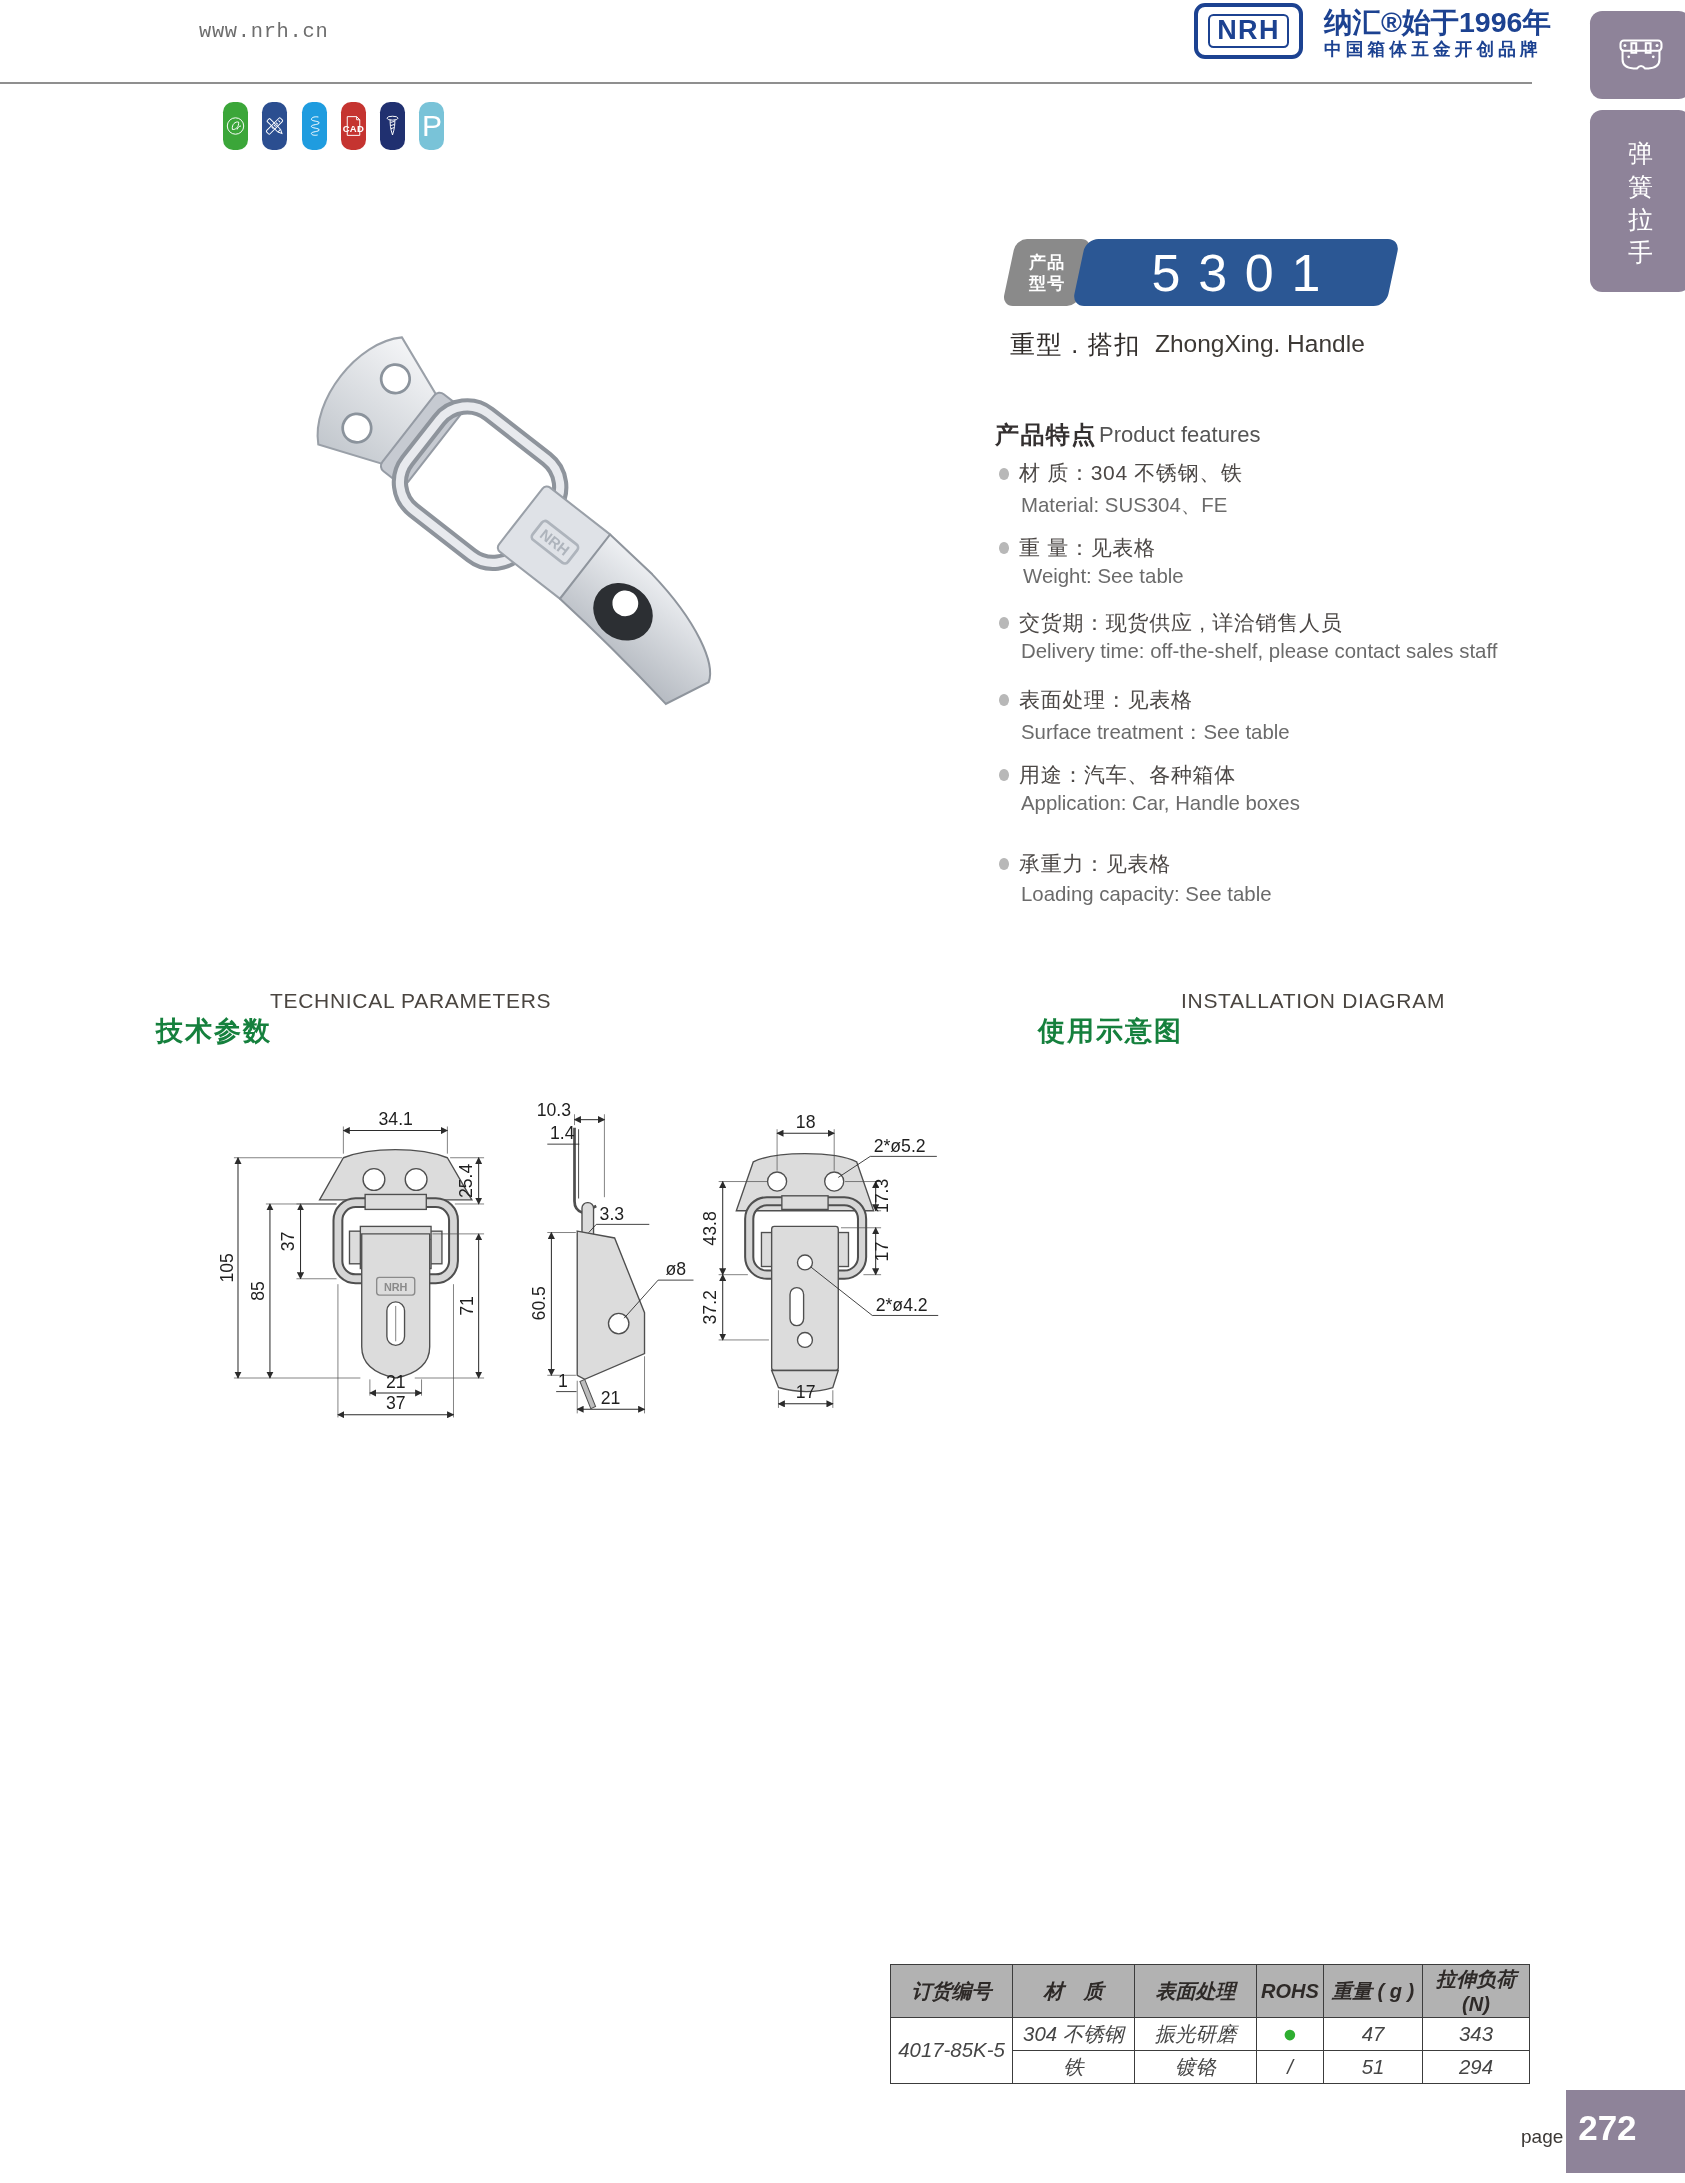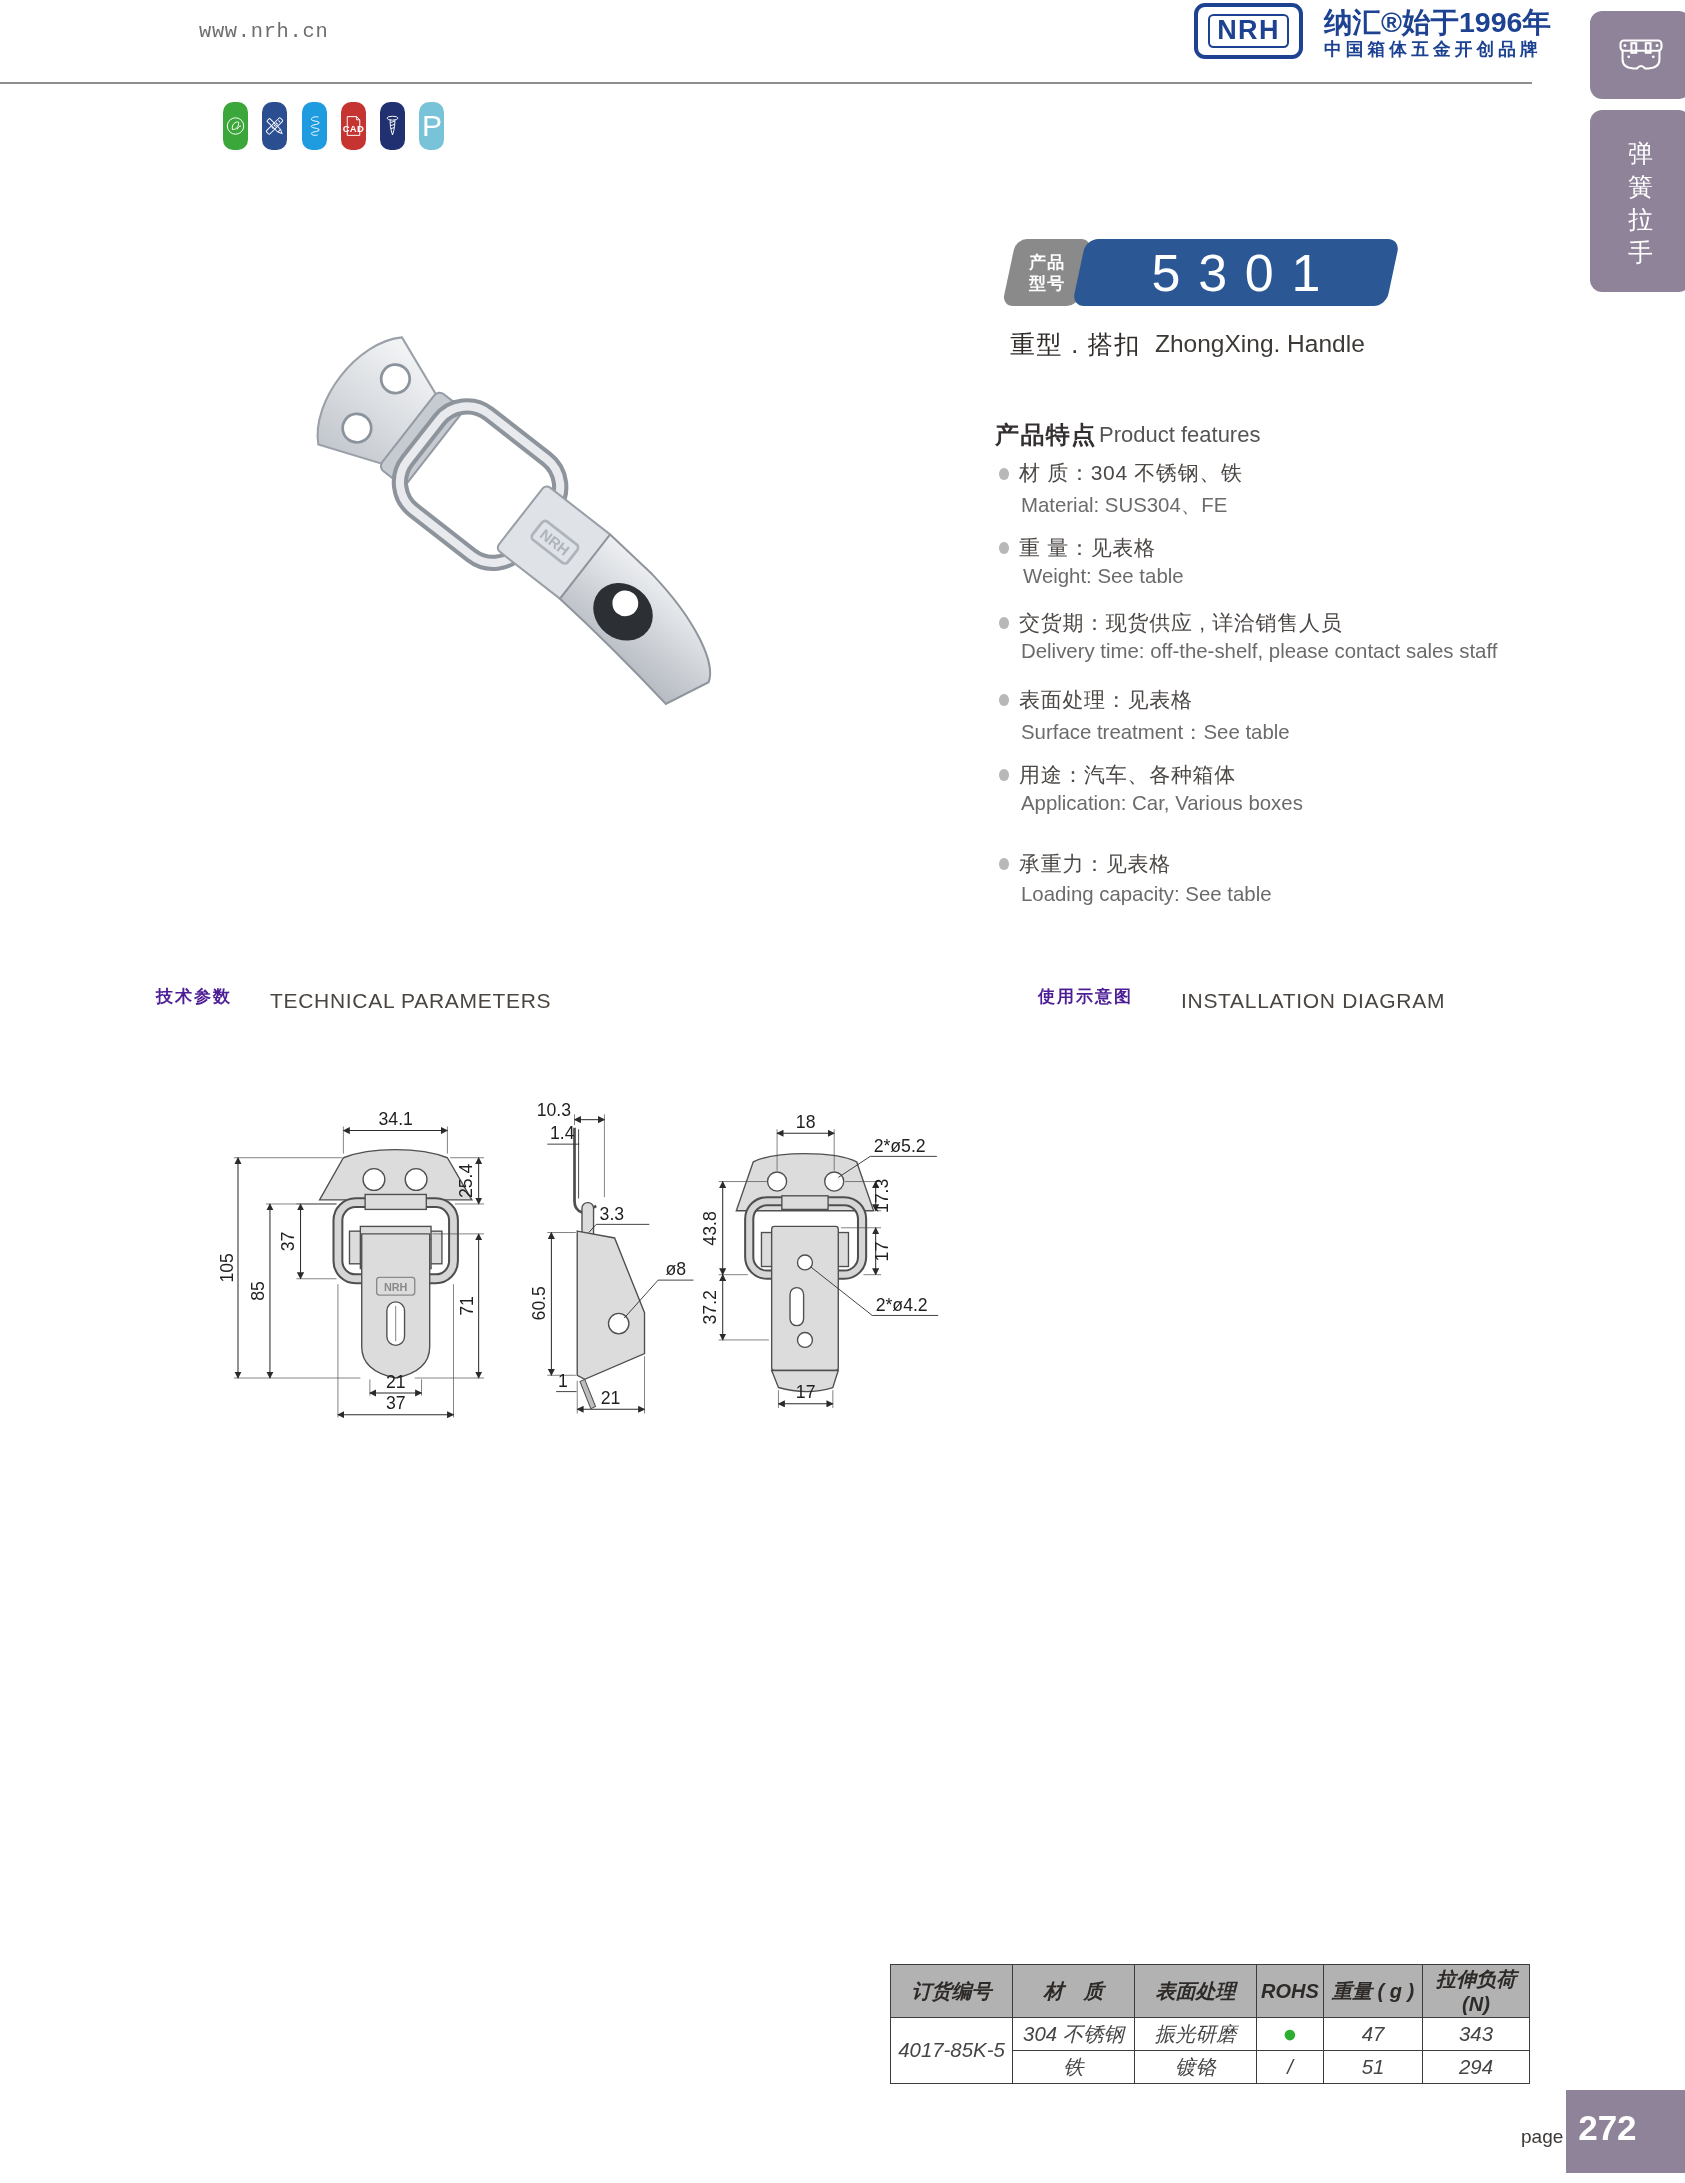--- a/index.html
+++ b/index.html
@@ -45,21 +45,21 @@
   .subtitle-en{left:1155px;top:330px;font-size:24.5px;color:#3d3935;}
 
   
   .feat-head-cn{left:995px;top:419px;font-size:24px;font-weight:700;color:#343030;letter-spacing:1.4px;}
   .feat-head-en{left:1099px;top:422px;font-size:22px;color:#555555;}
   .feat-dot{width:9.5px;height:11.6px;border-radius:50%;background:#b8b8b8;}
   .feat-cn{font-size:21px;color:#4c4846;letter-spacing:0.7px;}
   .feat-en{font-size:20.4px;color:#6b6b6b;}
 
   
-  .sec-cn{font-size:17px;font-weight:600;color:#4c1d95;letter-spacing:2px;}
+  .sec-cn{font-size:27px;font-weight:600;color:#15803d;letter-spacing:2px;margin-top:28px;}
   .sec-en{font-size:21px;color:#4a4540;letter-spacing:0.7px;}
 
   
   .spec{border-collapse:collapse;table-layout:fixed;font-style:italic;}
   .spec th,.spec td{border:1.4px solid #3c3c3c;text-align:center;vertical-align:middle;
                     font-family:"Liberation Sans",sans-serif;}
   .spec th{background:#b2b2b2;height:31px;font-size:20px;font-weight:600;color:#2e2a28;}
   .spec td{height:30px;font-size:20.4px;color:#454545;}
   .rohs-dot{color:#2eae31;font-size:24.5px;line-height:1;}
 
@@ -198,21 +198,21 @@
   <div class="abs feat-dot" style="left:999px;top:617px;"></div>
   <div class="abs feat-cn" style="left:1019px;top:609px;">交货期：现货供应 , 详洽销售人员</div>
   <div class="abs feat-en" style="left:1021px;top:640px;">Delivery time: off-the-shelf, please contact sales staff</div>
 
   <div class="abs feat-dot" style="left:999px;top:694px;"></div>
   <div class="abs feat-cn" style="left:1019px;top:686px;">表面处理：见表格</div>
   <div class="abs feat-en" style="left:1021px;top:718px;">Surface treatment：See table</div>
 
   <div class="abs feat-dot" style="left:999px;top:769px;"></div>
   <div class="abs feat-cn" style="left:1019px;top:761px;">用途：汽车、各种箱体</div>
-  <div class="abs feat-en" style="left:1021px;top:792px;">Application: Car, Various boxes</div>
+  <div class="abs feat-en" style="left:1021px;top:792px;">Application: Car, Handle boxes</div>
 
   <div class="abs feat-dot" style="left:999px;top:858px;"></div>
   <div class="abs feat-cn" style="left:1019px;top:850px;">承重力：见表格</div>
   <div class="abs feat-en" style="left:1021px;top:883px;">Loading capacity: See table</div>
 
   <div class="abs sec-cn" style="left:156px;top:985px;">技术参数</div>
   <div class="abs sec-en" style="left:270px;top:989px;">TECHNICAL PARAMETERS</div>
   <div class="abs sec-cn" style="left:1038px;top:985px;">使用示意图</div>
   <div class="abs sec-en" style="left:1181px;top:989px;">INSTALLATION DIAGRAM</div>
 

